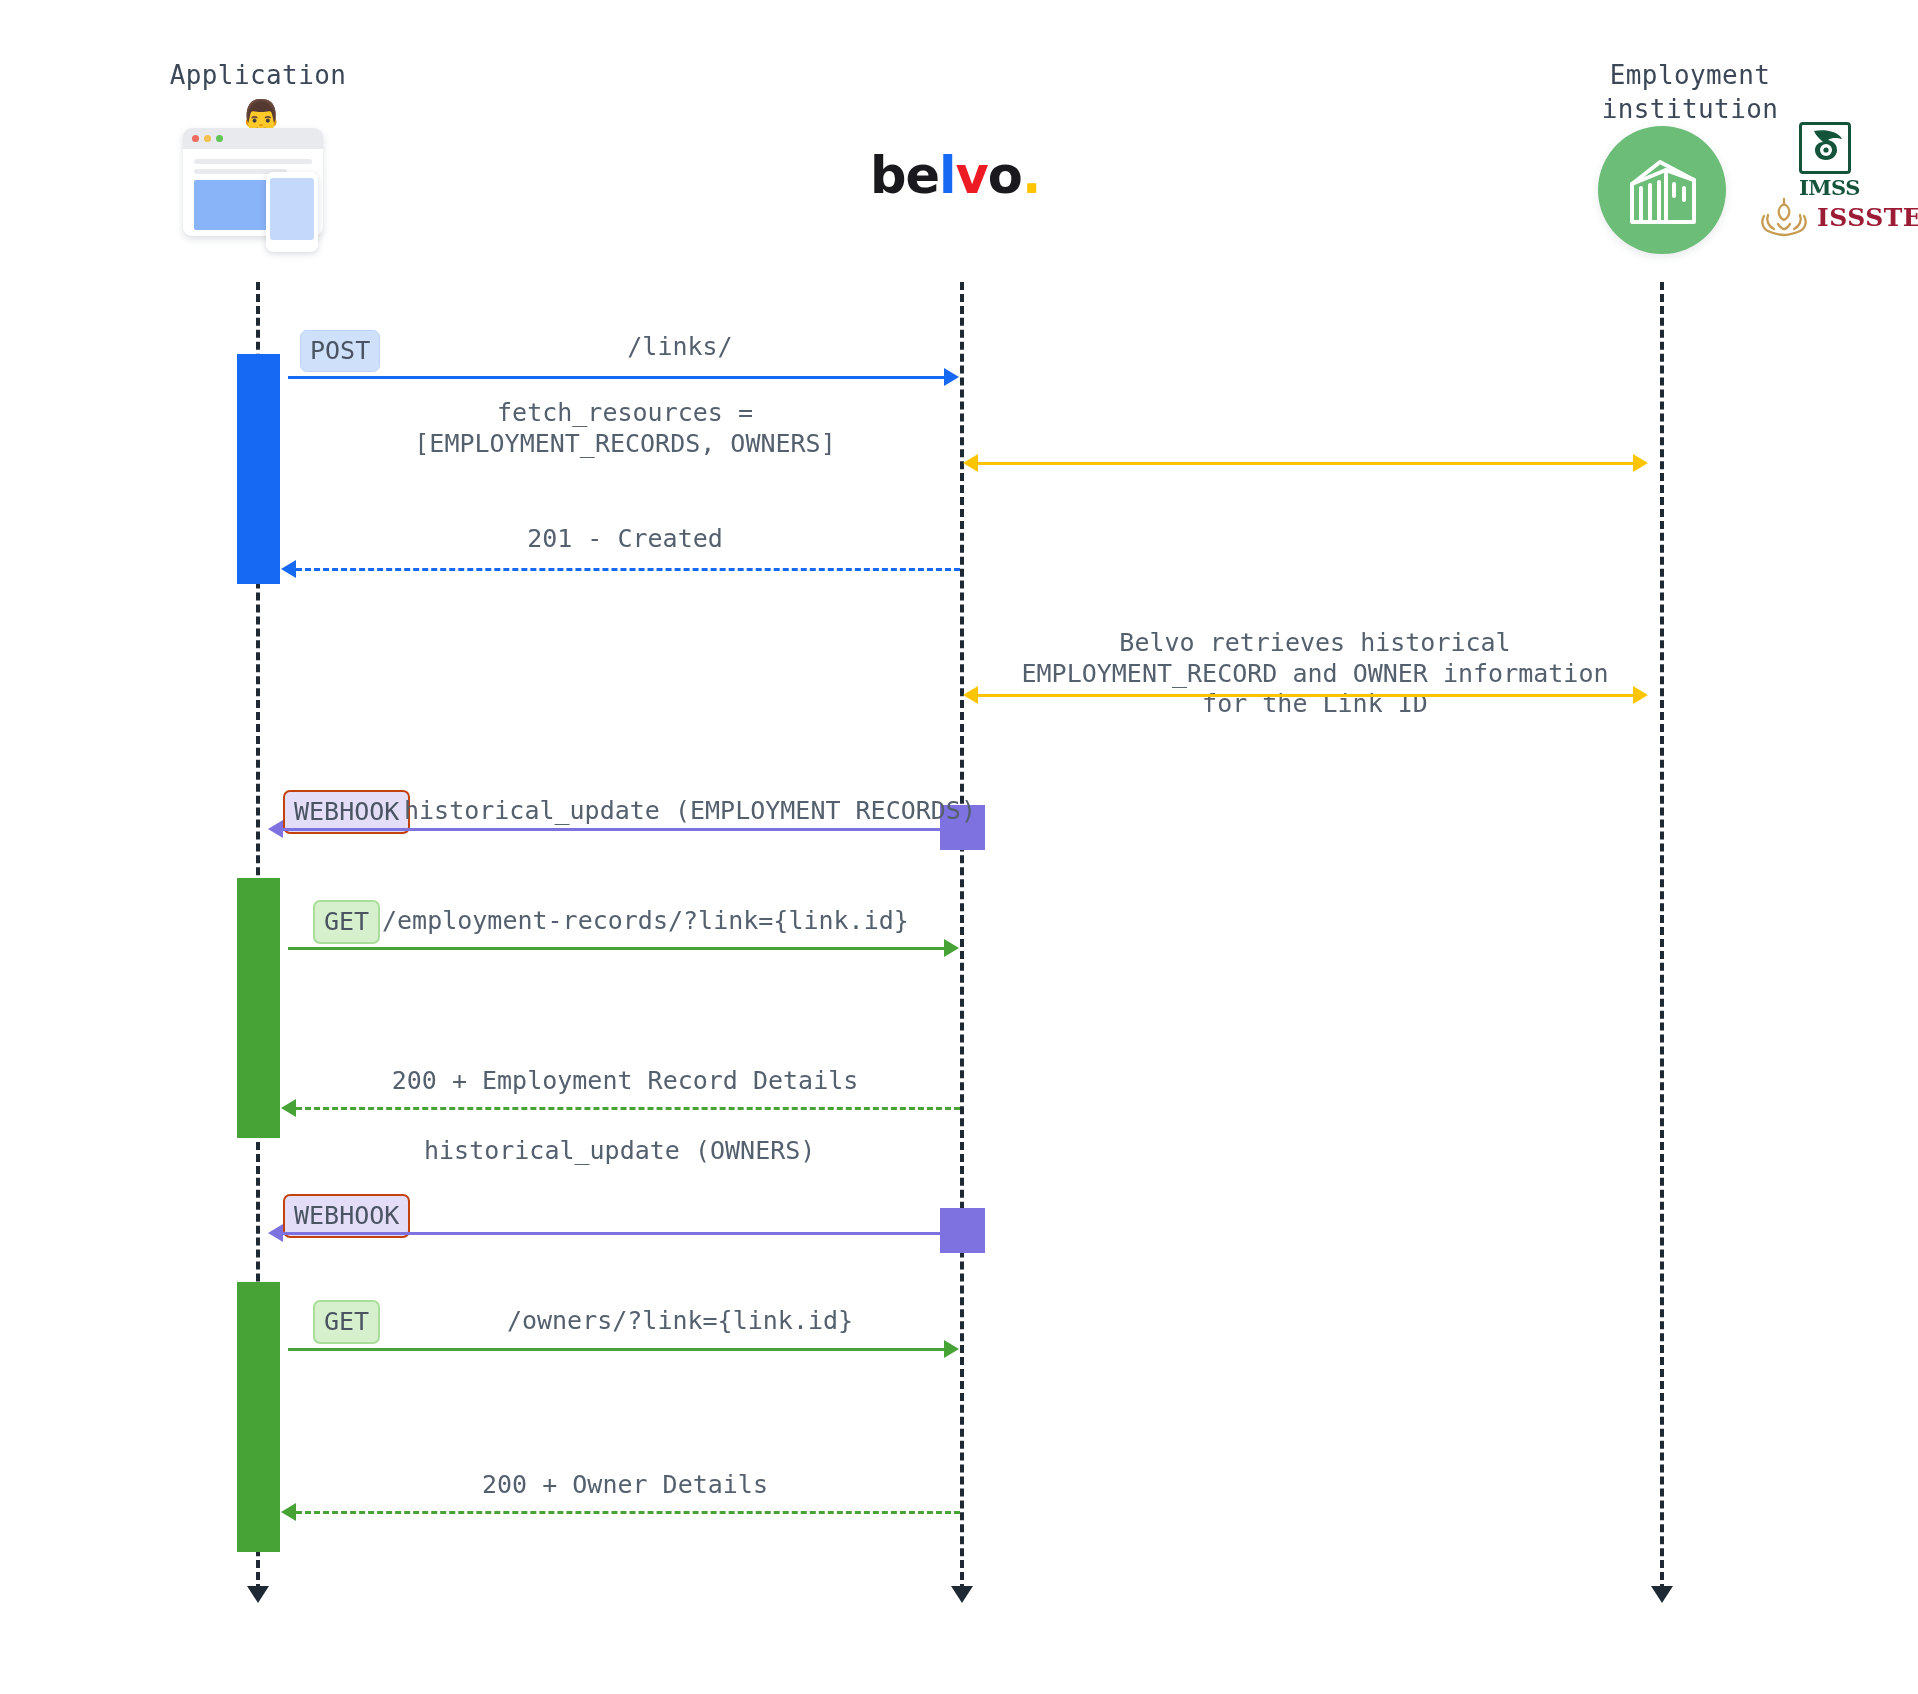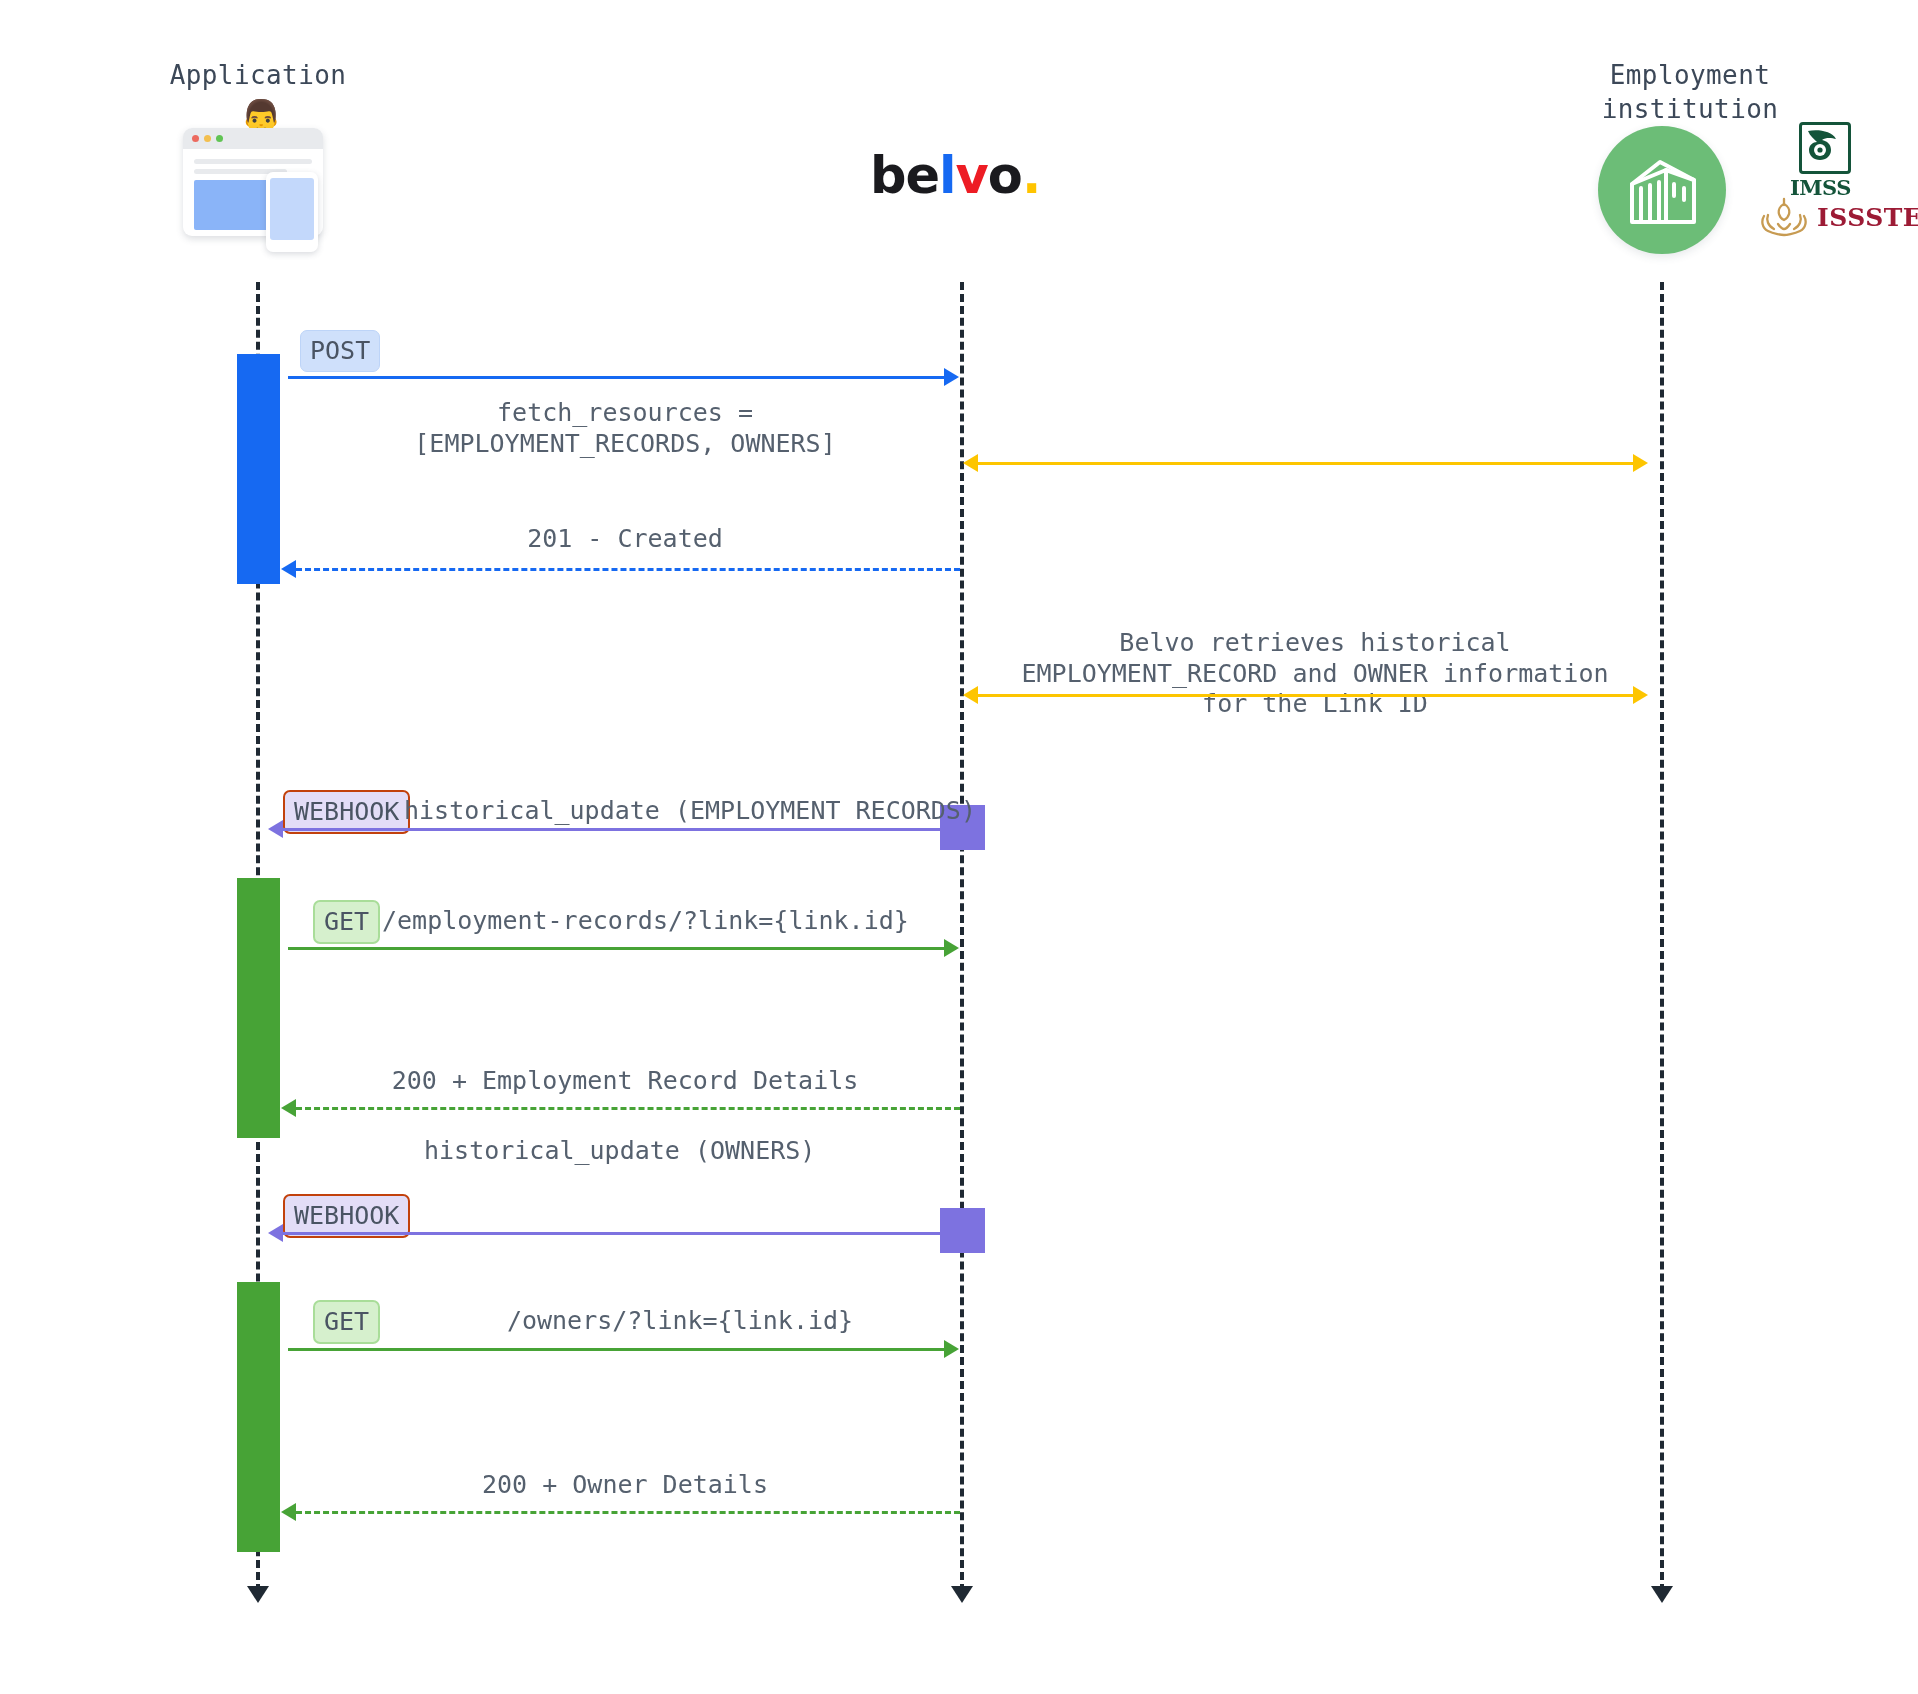--- a/index.html
+++ b/index.html
@@ -132,21 +132,21 @@
   .inst-circle {
     position: absolute;
     width: 128px;
     height: 128px;
     border-radius: 50%;
     background: #6cbd77;
     box-shadow: 0 3px 8px rgba(60,72,88,0.12);
   }
   .imss-logo {
     position: absolute;
-    text-align: left;
+    text-align: right;
     font-family: "DejaVu Serif", serif;
   }
   .imss-mark {
     width: 46px;
     height: 46px;
     border: 3px solid #14543a;
     border-radius: 4px;
     margin: 0 auto;
     position: relative;
     background: #ffffff;
@@ -329,20 +329,21 @@
 
   <div class="activation act-purple" style="left:940px; top:805px; width:45px; height:45px;"></div>
 
   <div class="activation act-green" style="left:237px; top:878px; width:43px; height:260px;"></div>
 
   <div class="activation act-purple" style="left:940px; top:1208px; width:45px; height:45px;"></div>
 
   <div class="activation act-green" style="left:237px; top:1282px; width:43px; height:270px;"></div>
 
   <div class="badge badge-post" style="left:300px; top:330px;">POST</div>
+  <div class="msg-text" style="left:400px; top:332px; width:560px;">/links/</div>
   <div class="msg-line" style="left:288px; top:376px; width:668px; border-top:3px solid #1669f2;"></div>
   <div class="arrow-head" style="left:944px; top:368px; border-left:15px solid #1669f2;"></div>
 
   <div class="msg-text" style="left:290px; top:398px; width:670px;">fetch_resources =
 [EMPLOYMENT_RECORDS, OWNERS]</div>
 
   <div class="msg-line" style="left:978px; top:462px; width:666px; border-top:3px solid #fdc500;"></div>
   <div class="arrow-head" style="left:963px; top:454px; border-right:15px solid #fdc500;"></div>
   <div class="arrow-head" style="left:1633px; top:454px; border-left:15px solid #fdc500;"></div>
 

